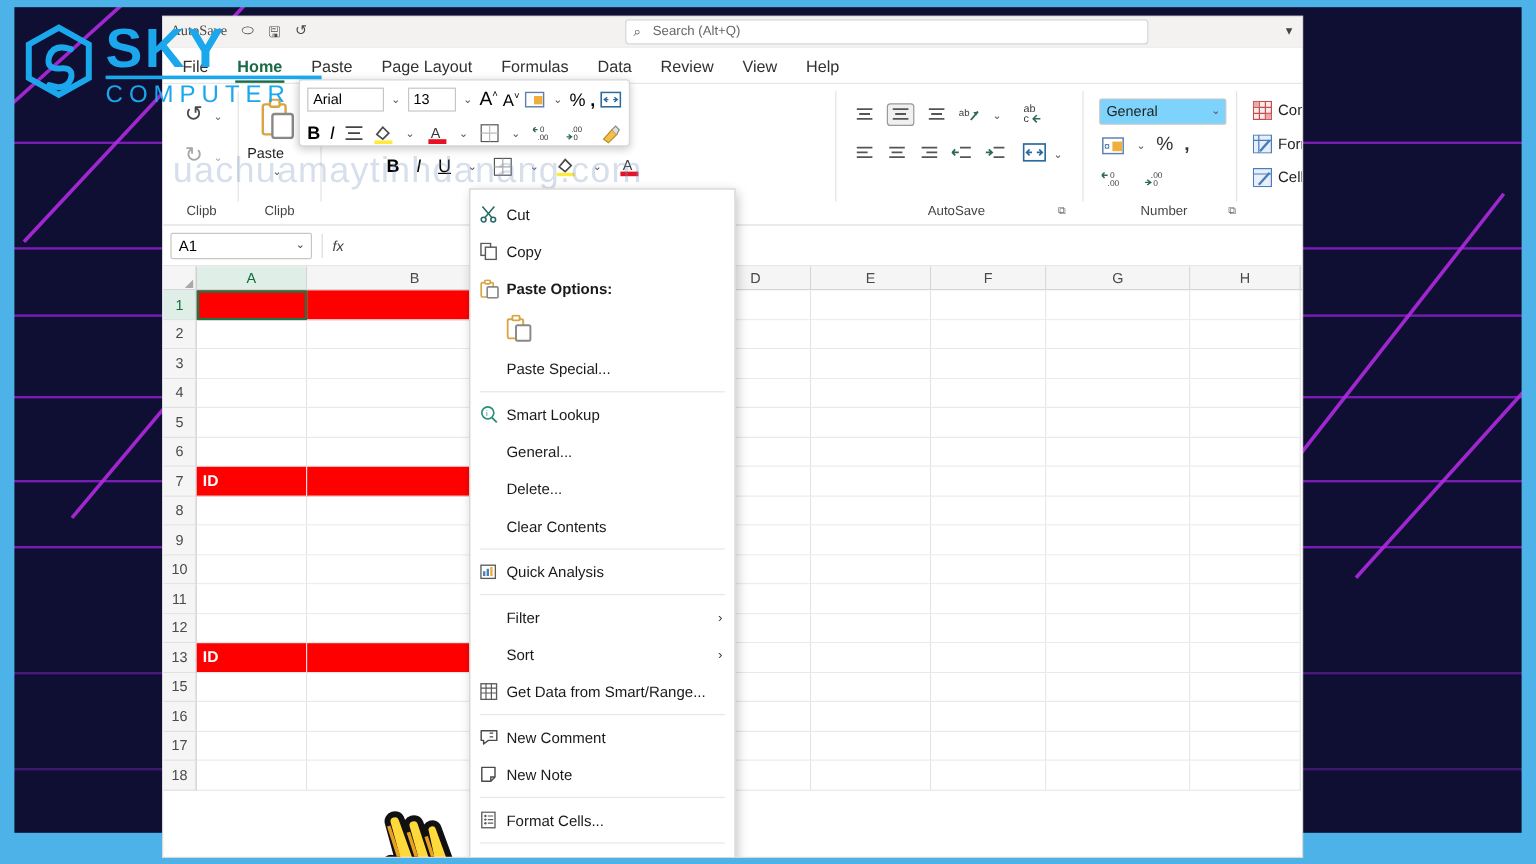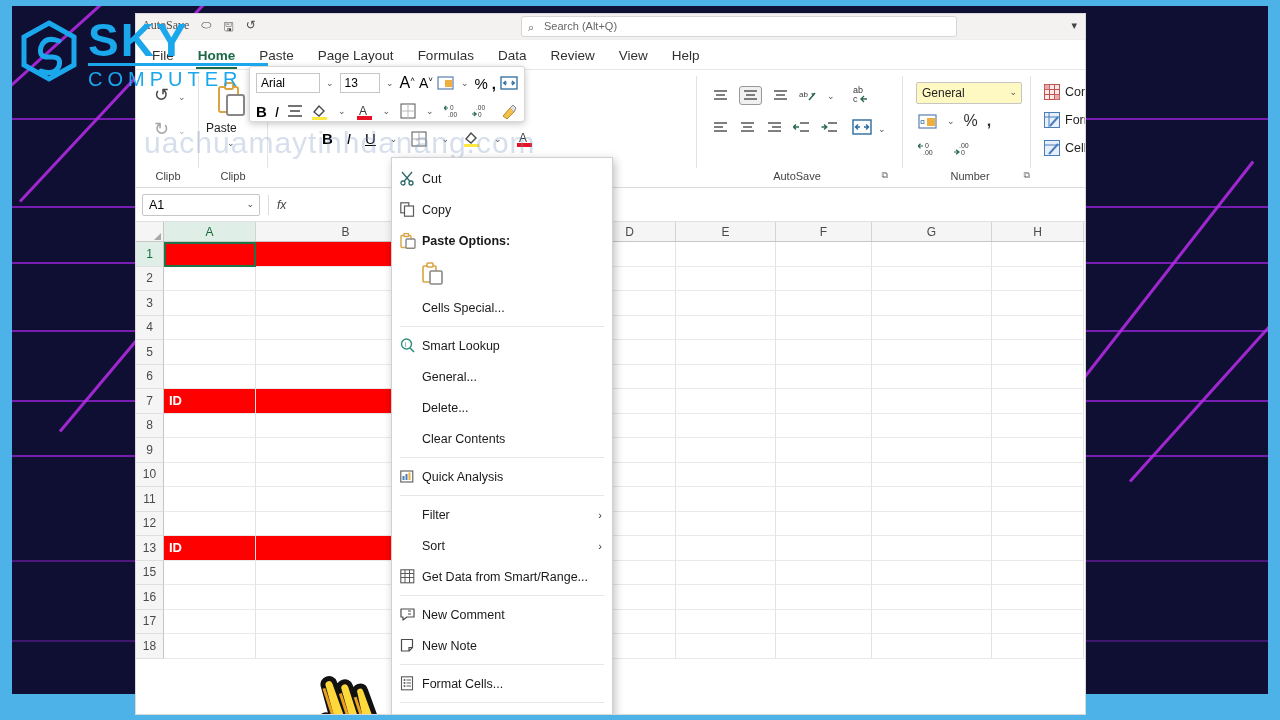--- a/index.html
+++ b/index.html
@@ -81,21 +81,21 @@
   #g-clip { left:64px; width:66px; }
 
   
   #g-align { left:566px; width:190px; }
   .alnrow { display:flex; gap:10px; align-items:center; }
 
   
   #g-num { left:770px; width:128px; }
   #numfmt {
     width:106px; height:22px; border:1px solid #c8c6c4; border-radius:2px;
-    font-size:12px; padding:3px 16px 0 5px; color:#201f1e; position:relative; background:#fef9c3;
+    font-size:12px; padding:3px 16px 0 5px; color:#201f1e; position:relative; background:#7dd3fc;
   }
   #numfmt .cv { position:absolute; right:4px; top:4px; font-size:9px; color:#555;}
 
   
   #g-styles { left:900px; width:180px; }
   #g-styles .btn { margin-bottom:8px; }
 
   
   #minibar {
     position:absolute; left:113px; top:52px; width:276px; height:56px;
@@ -825,21 +825,21 @@
         <span>
           <svg width="22" height="24" viewBox="0 0 22 24">
             <rect x="1" y="4" width="13" height="16" rx="1.3" fill="#fff" stroke="#d9a441" stroke-width="1.6"></rect>
             <rect x="5" y="1" width="6" height="4" rx="1" fill="#fff" stroke="#d9a441" stroke-width="1.6"></rect>
             <rect x="8" y="9" width="12" height="13" rx="1.3" fill="#fff" stroke="#8a8886" stroke-width="1.6"></rect>
           </svg>
         </span>
       </div>
       <div class="mi">
         <span class="mic"></span>
-        <span class="mlab">Cells Special...</span>
+        <span class="mlab">Paste Special...</span>
       </div>
       <div class="mdiv"></div>
       <div class="mi">
         <span class="mic">
           <svg width="15" height="15" viewBox="0 0 15 15">
             <circle cx="6.5" cy="6" r="5" fill="none" stroke="#2b8f7a" stroke-width="1.4"></circle>
             <line x1="10" y1="10" x2="14" y2="14" stroke="#2b8f7a" stroke-width="1.6"></line>
             <text x="5" y="9" font-size="6.5" fill="#2b8f7a" font-family="Liberation Sans">i</text>
           </svg>
         </span>

